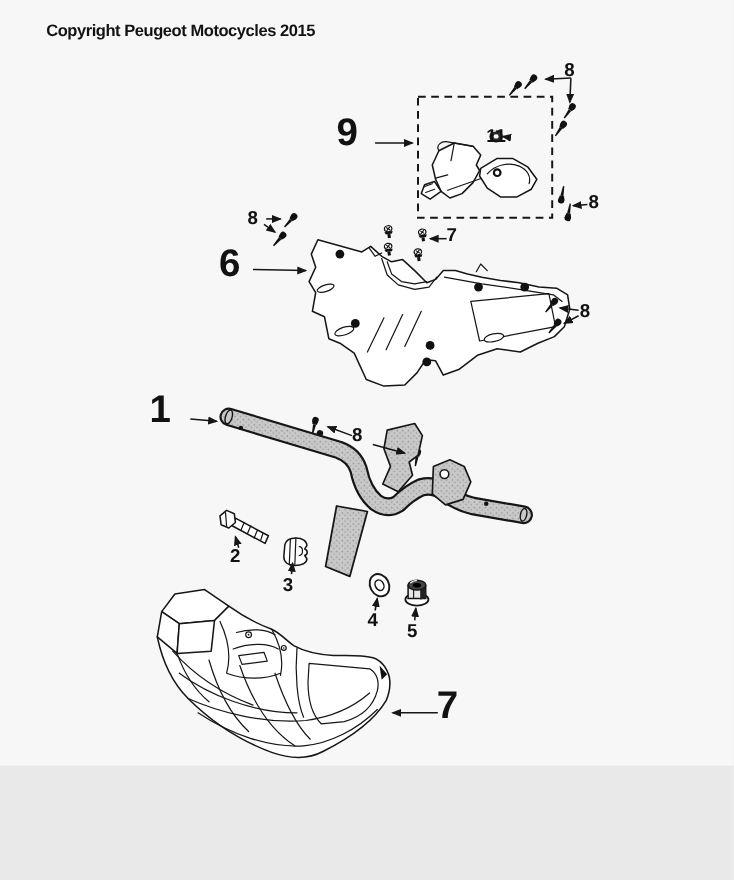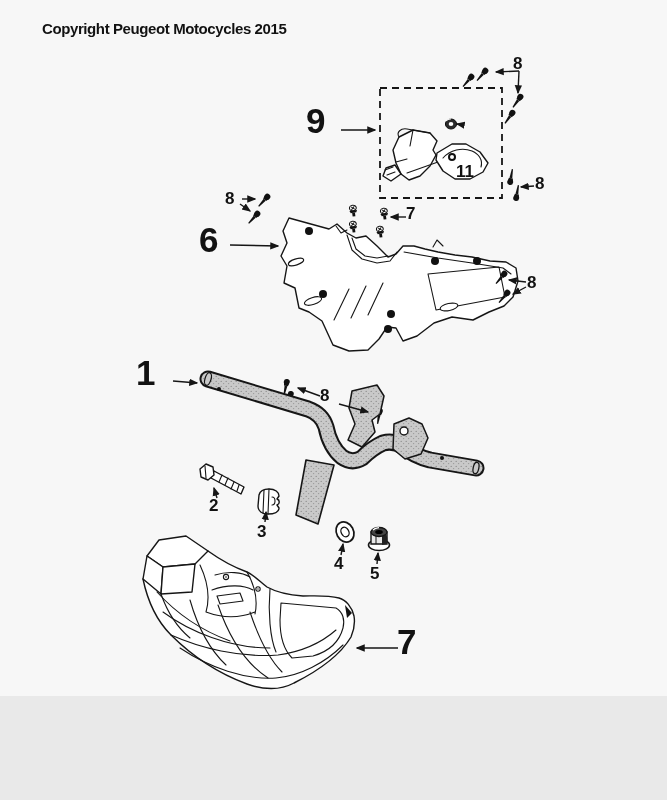--- a/index.html
+++ b/index.html
@@ -227,14 +227,14 @@
   <div class="co sm" style="left:209px;top:497px;">2</div>
   <div class="co sm" style="left:257px;top:523px;">3</div>
   <div class="co sm" style="left:334px;top:555px;">4</div>
   <div class="co sm" style="left:370px;top:565px;">5</div>
   <div class="co sm" style="left:513px;top:55px;">8</div>
   <div class="co sm" style="left:535px;top:175px;">8</div>
   <div class="co sm" style="left:225px;top:190px;">8</div>
   <div class="co sm" style="left:320px;top:387px;">8</div>
   <div class="co sm" style="left:527px;top:274px;">8</div>
   <div class="co sm" style="left:406px;top:205px;">7</div>
-  <div class="co sm" style="left:456px;top:115px;margin-top:48px;">11</div>
+  <div class="co sm" style="left:442px;top:115px;">11</div>
 </div>
 
 </body></html>

